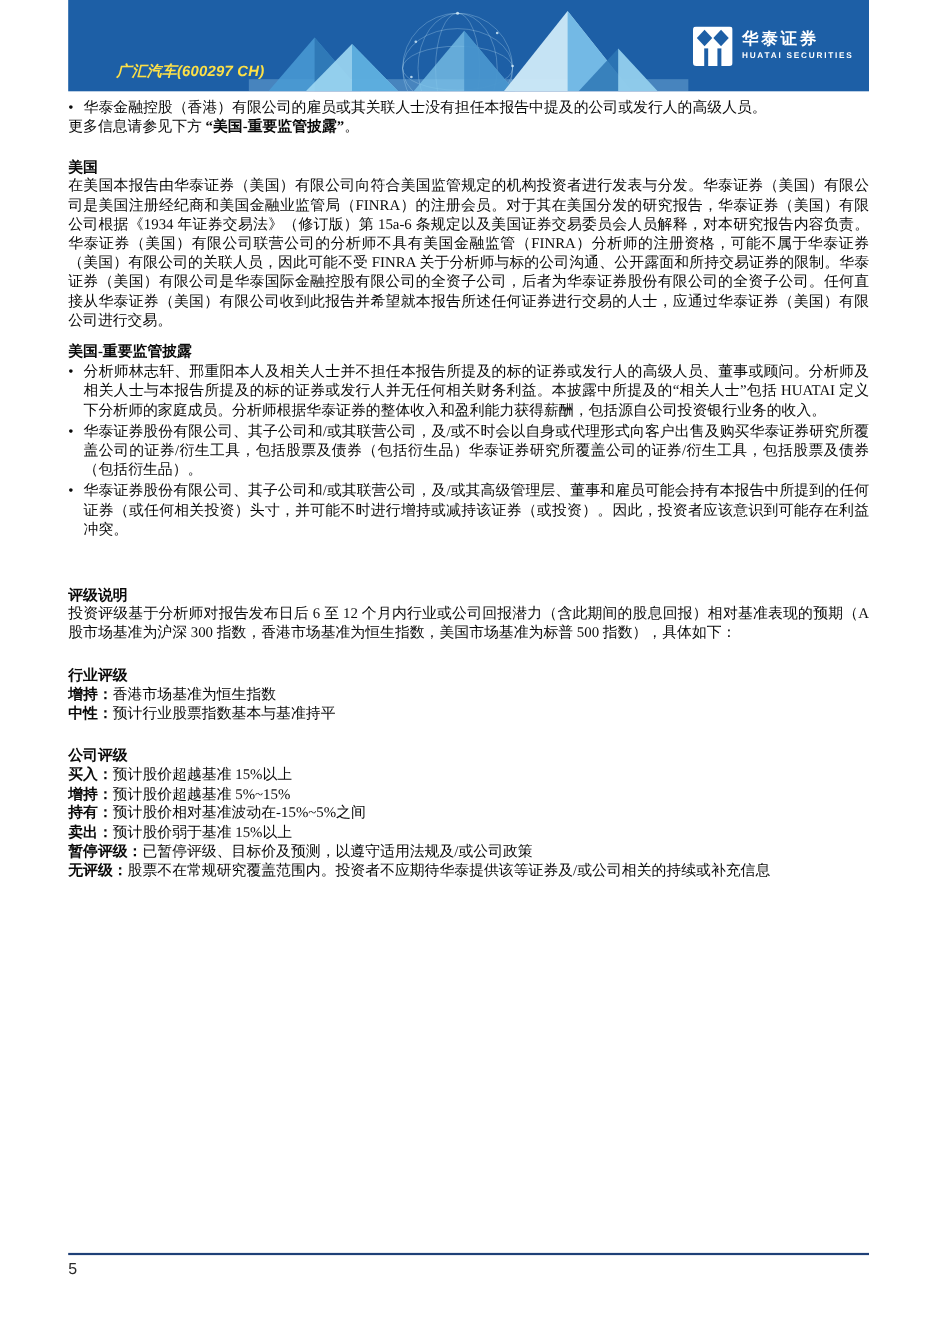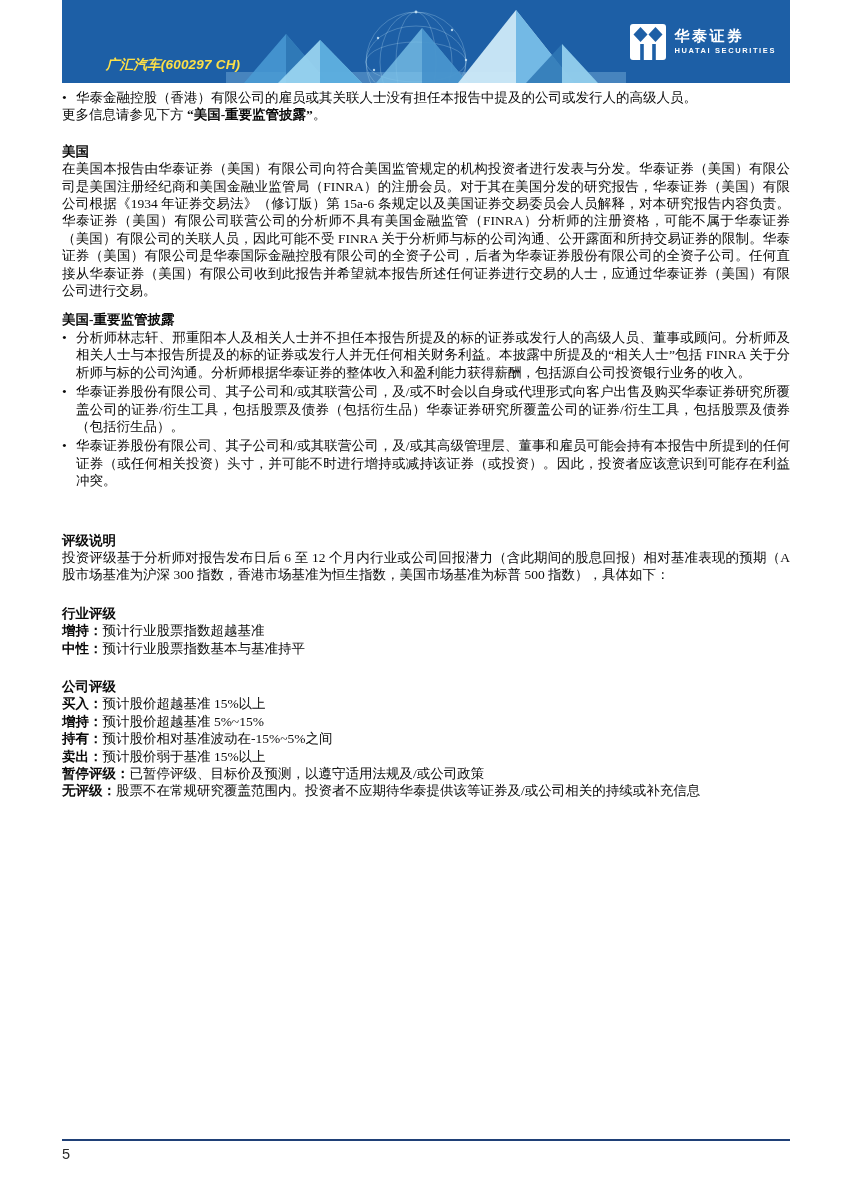--- a/index.html
+++ b/index.html
@@ -162,29 +162,29 @@
 
   <main class="content">
 
     <p class="bullet">华泰金融控股（香港）有限公司的雇员或其关联人士没有担任本报告中提及的公司或发行人的高级人员。</p>
     <p><span>更多信息请参见下方 </span><b>“美国-重要监管披露”</b><span>。</span></p>
 
     <h3 class="mt-section">美国</h3>
     <p>在美国本报告由华泰证券（美国）有限公司向符合美国监管规定的机构投资者进行发表与分发。华泰证券（美国）有限公司是美国注册经纪商和美国金融业监管局（FINRA）的注册会员。对于其在美国分发的研究报告，华泰证券（美国）有限公司根据《1934 年证券交易法》（修订版）第 15a-6 条规定以及美国证券交易委员会人员解释，对本研究报告内容负责。华泰证券（美国）有限公司联营公司的分析师不具有美国金融监管（FINRA）分析师的注册资格，可能不属于华泰证券（美国）有限公司的关联人员，因此可能不受 FINRA 关于分析师与标的公司沟通、公开露面和所持交易证券的限制。华泰证券（美国）有限公司是华泰国际金融控股有限公司的全资子公司，后者为华泰证券股份有限公司的全资子公司。任何直接从华泰证券（美国）有限公司收到此报告并希望就本报告所述任何证券进行交易的人士，应通过华泰证券（美国）有限公司进行交易。</p>
 
     <h3 class="mt-sub">美国-重要监管披露</h3>
-    <p class="bullet">分析师林志轩、邢重阳本人及相关人士并不担任本报告所提及的标的证券或发行人的高级人员、董事或顾问。分析师及相关人士与本报告所提及的标的证券或发行人并无任何相关财务利益。本披露中所提及的“相关人士”包括 FINRA 关于分析师与标的公司沟通。分析师根据华泰证券的整体收入和盈利能力获得薪酬，包括源自公司投资银行业务的收入。</p>
+    <p class="bullet">分析师林志轩、邢重阳本人及相关人士并不担任本报告所提及的标的证券或发行人的高级人员、董事或顾问。分析师及相关人士与本报告所提及的标的证券或发行人并无任何相关财务利益。本披露中所提及的“相关人士”包括 HUATAI 定义下分析师的家庭成员。分析师根据华泰证券的整体收入和盈利能力获得薪酬，包括源自公司投资银行业务的收入。</p>
     <p class="bullet">华泰证券股份有限公司、其子公司和/或其联营公司，及/或不时会以自身或代理形式向客户出售及购买华泰证券研究所覆盖公司的证券/衍生工具，包括股票及债券（包括衍生品）华泰证券研究所覆盖公司的证券/衍生工具，包括股票及债券（包括衍生品）。</p>
     <p class="bullet">华泰证券股份有限公司、其子公司和/或其联营公司，及/或其高级管理层、董事和雇员可能会持有本报告中所提到的任何证券（或任何相关投资）头寸，并可能不时进行增持或减持该证券（或投资）。因此，投资者应该意识到可能存在利益冲突。</p>
 
     <h3 class="mt-big">评级说明</h3>
     <p>投资评级基于分析师对报告发布日后 6 至 12 个月内行业或公司回报潜力（含此期间的股息回报）相对基准表现的预期（A 股市场基准为沪深 300 指数，香港市场基准为恒生指数，美国市场基准为标普 500 指数），具体如下：</p>
 
     <h3 class="mt-rating">行业评级</h3>
-    <p class="item"><b>增持：</b><span>预计行业股票指数超越基准</span></p>
+    <p class="item"><b>增持：</b><span>香港市场基准为恒生指数</span></p>
     <p class="item"><b>中性：</b><span>预计行业股票指数基本与基准持平</span></p>
 
     <h3 class="mt-rating">公司评级</h3>
     <p class="item"><b>买入：</b><span>预计股价超越基准 15%以上</span></p>
     <p class="item"><b>增持：</b><span>预计股价超越基准 5%~15%</span></p>
     <p class="item"><b>持有：</b><span>预计股价相对基准波动在-15%~5%之间</span></p>
     <p class="item"><b>卖出：</b><span>预计股价弱于基准 15%以上</span></p>
     <p class="item"><b>暂停评级：</b><span>已暂停评级、目标价及预测，以遵守适用法规及/或公司政策</span></p>
     <p class="item"><b>无评级：</b><span>股票不在常规研究覆盖范围内。投资者不应期待华泰提供该等证券及/或公司相关的持续或补充信息</span></p>
 

